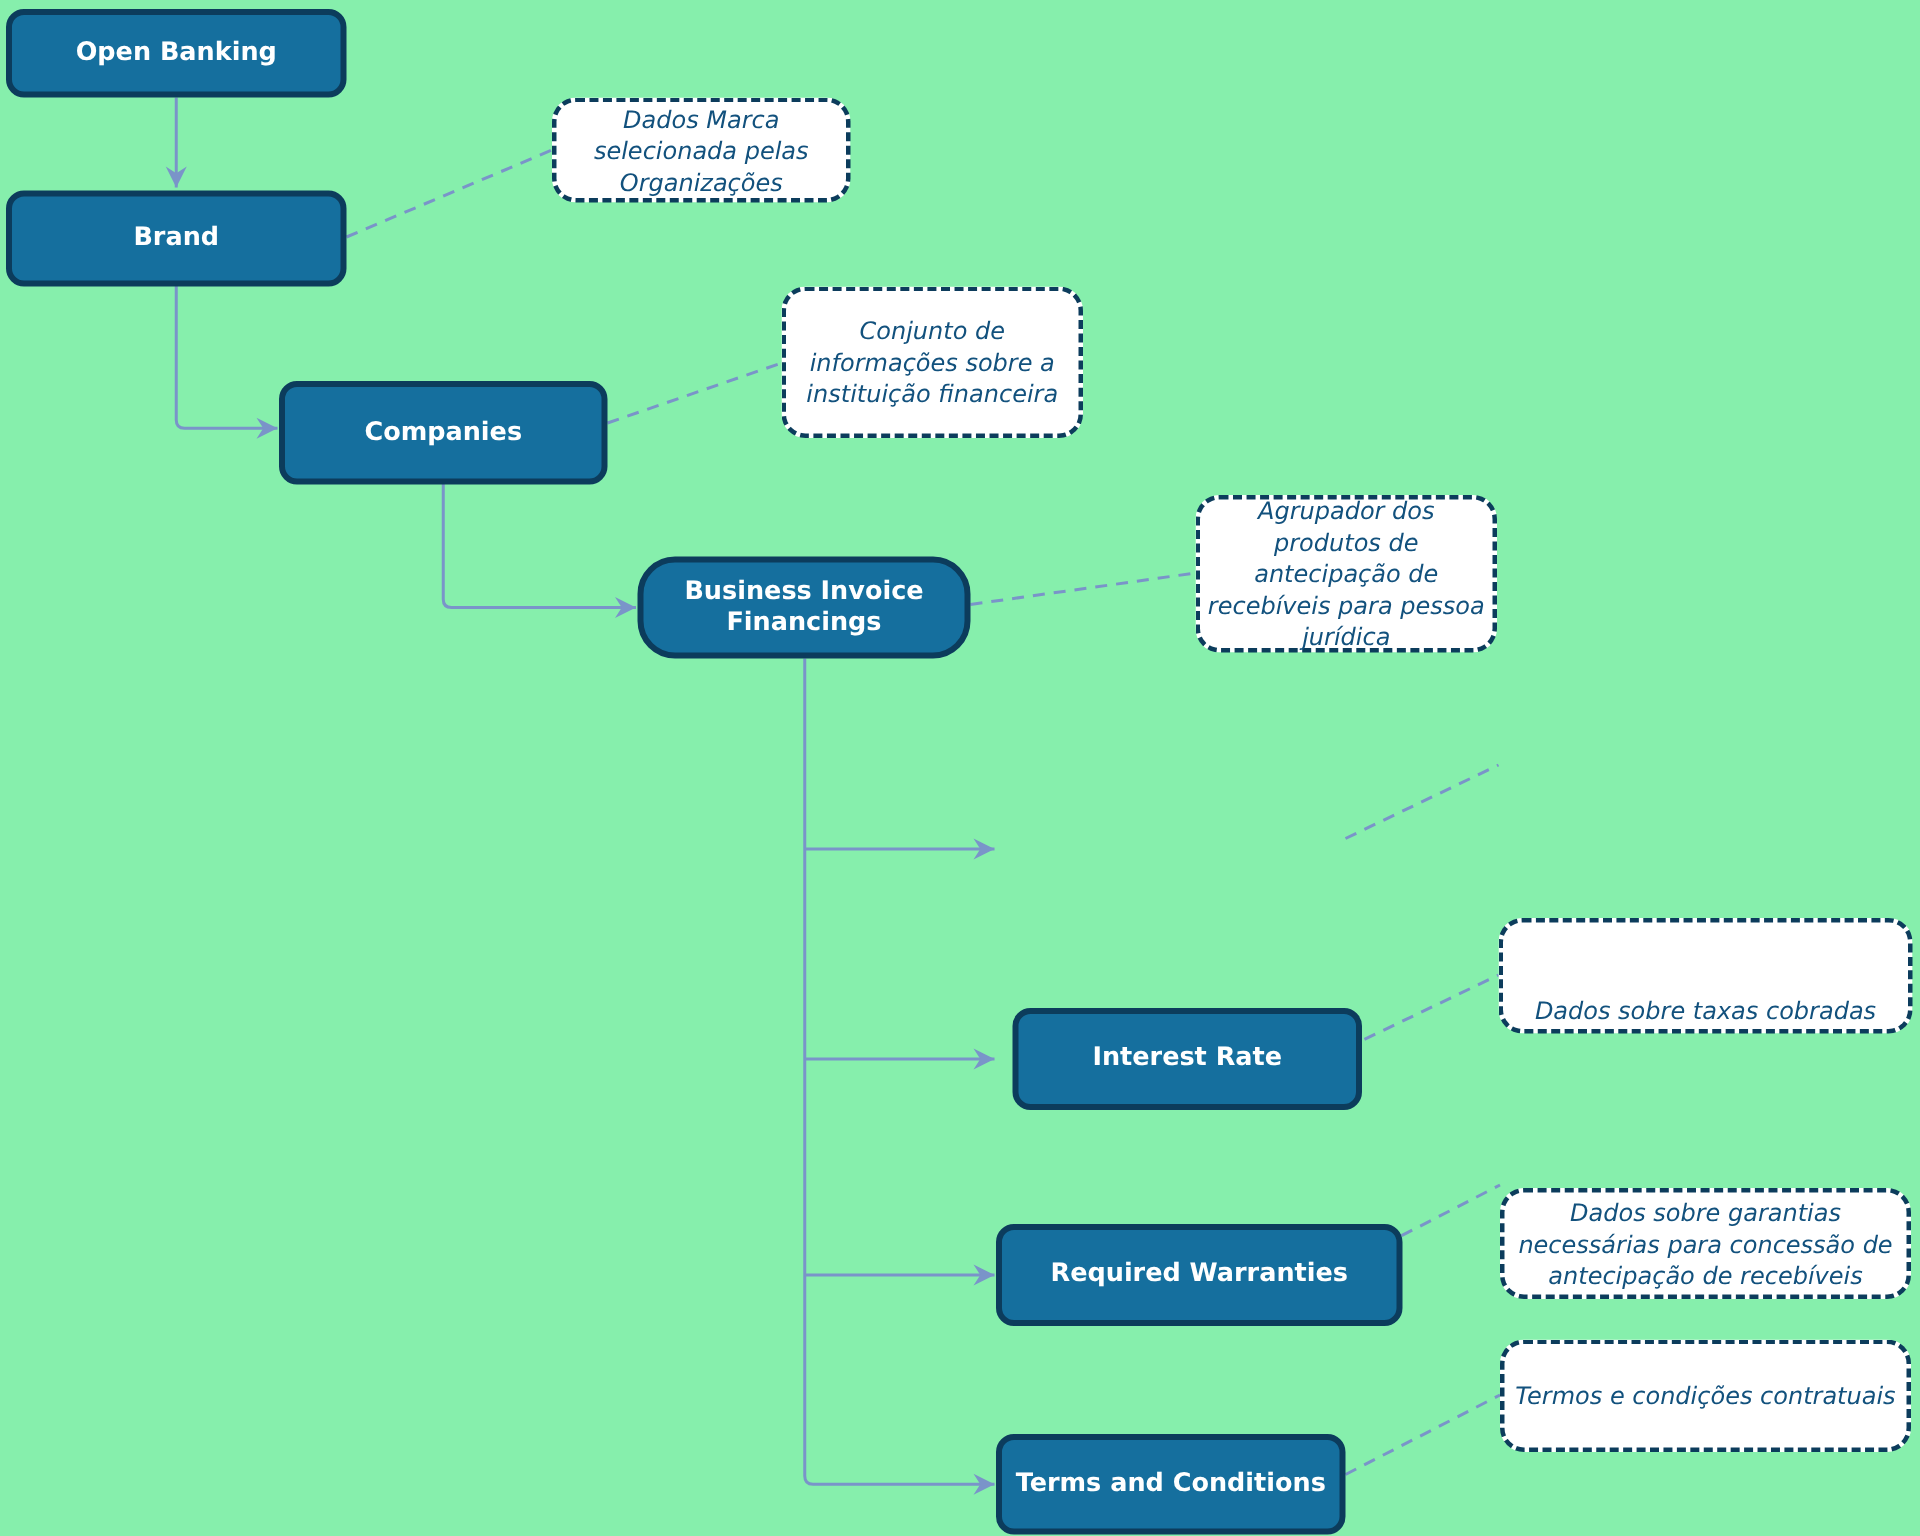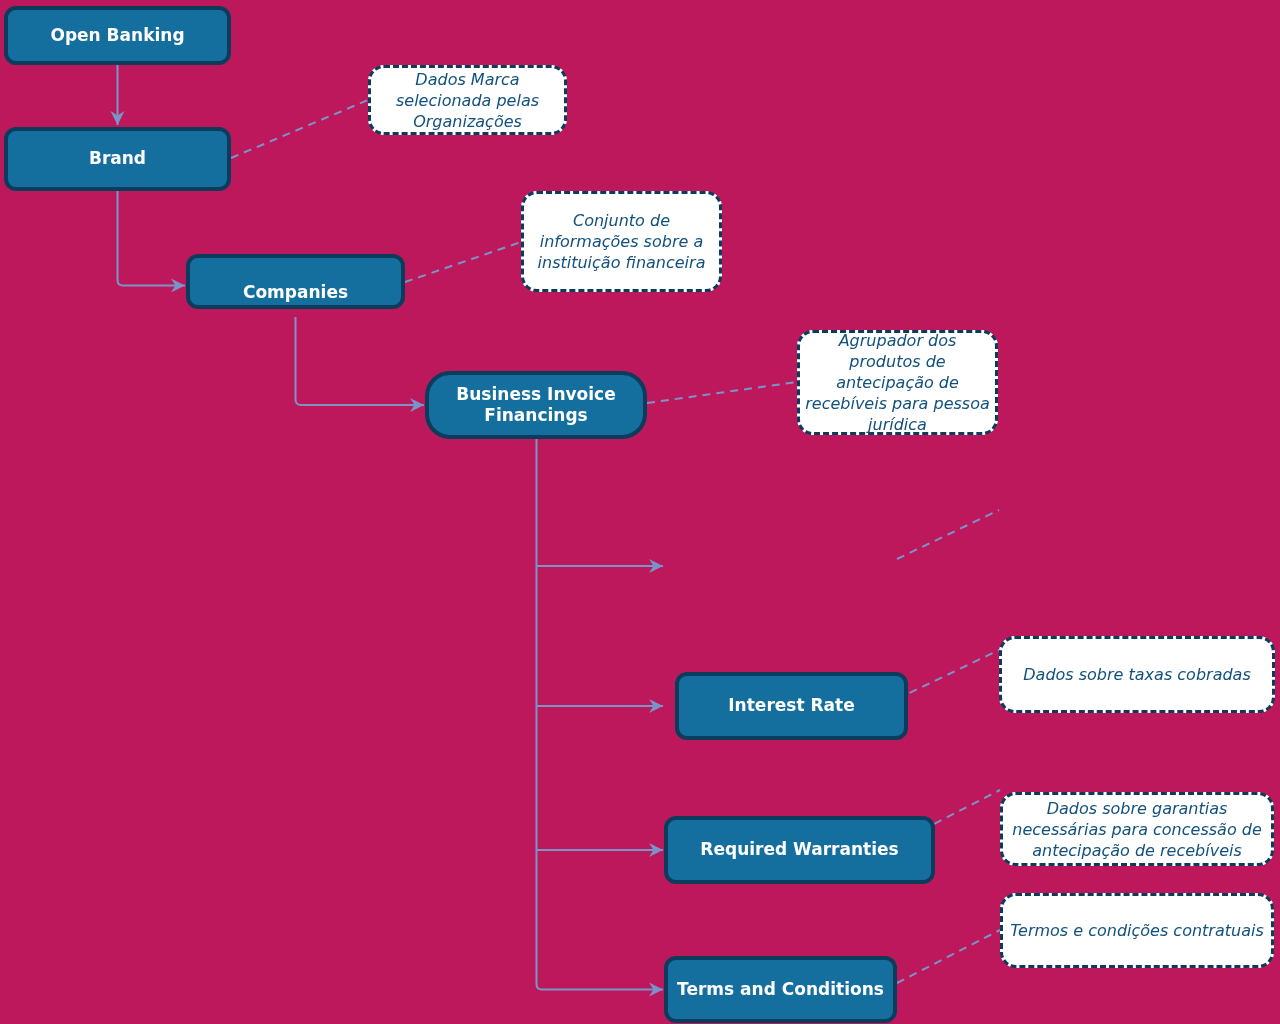--- a/index.html
+++ b/index.html
@@ -5,21 +5,21 @@
   html, body {
     margin: 0;
     padding: 0;
     background: #ffffff;
     font-family: "DejaVu Sans", "Liberation Sans", sans-serif;
   }
   #canvas {
     position: relative;
     width: 1280px;
     height: 1024px;
-    background: #be185d;
+    background: #86efac;
     overflow: hidden;
   }
   #connectors {
     position: absolute;
     left: 0; top: 0;
     width: 1280px; height: 1024px;
   }
   .node {
     position: absolute;
     box-sizing: border-box;
@@ -49,32 +49,32 @@
     justify-content: center;
     text-align: center;
     font-size: 16px;
     line-height: 21px;
     padding: 2px 7px;
     font-style: italic;
   }
   
   #n-open-banking        { left: 4px;   top: 6px;   width: 227px; height: 59px; }
   #n-brand               { left: 4px;   top: 127px; width: 227px; height: 64px; }
-  #n-companies           { left: 186px; top: 254px; width: 219px; height: 55px; align-items: flex-end; }
+  #n-companies           { left: 186px; top: 254px; width: 219px; height: 69px; }
   #n-bif                 { left: 425px; top: 371px; width: 222px; height: 68px; border-radius: 25px; }
   #n-fees                { left: 664px; top: 532px; width: 233px; height: 68px; }
   #n-interest-rate       { left: 664px; top: 672px; width: 233px; height: 68px; margin-left: 11px; }
   #n-required-warranties { left: 664px; top: 816px; width: 271px; height: 68px; }
   #n-terms-conditions    { left: 664px; top: 956px; width: 233px; height: 67px; }
   
   #a-brand               { left: 368px;  top: 65px;  width: 199px; height: 70px; }
   #a-companies           { left: 521px;  top: 191px; width: 201px; height: 101px; }
   #a-bif                 { left: 797px;  top: 330px; width: 201px; height: 105px; padding: 0 5px; }
   #a-fees                { left: 999px;  top: 471px; width: 276px; height: 77px; }
-  #a-interest-rate       { left: 999px;  top: 636px; width: 276px; height: 77px; }
+  #a-interest-rate       { left: 999px;  top: 612px; width: 276px; height: 77px; align-items: flex-end; }
   #a-required-warranties { left: 1000px; top: 792px; width: 274px; height: 74px; padding: 0 5px; }
   #a-terms-conditions    { left: 1000px; top: 893px; width: 274px; height: 75px; }
 </style>
 </head>
 <body>
 
 <div id="canvas">
 
   <svg id="connectors" viewBox="0 0 1280 1024" xmlns="http://www.w3.org/2000/svg">
     <defs>

